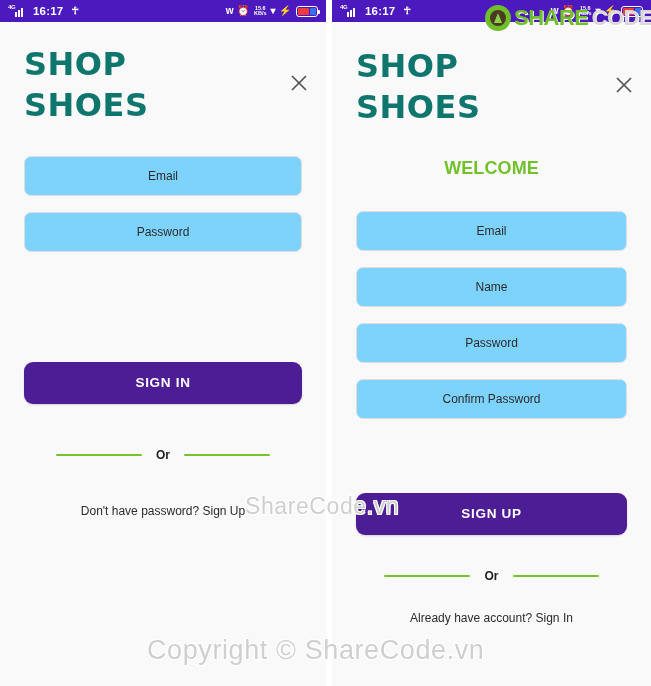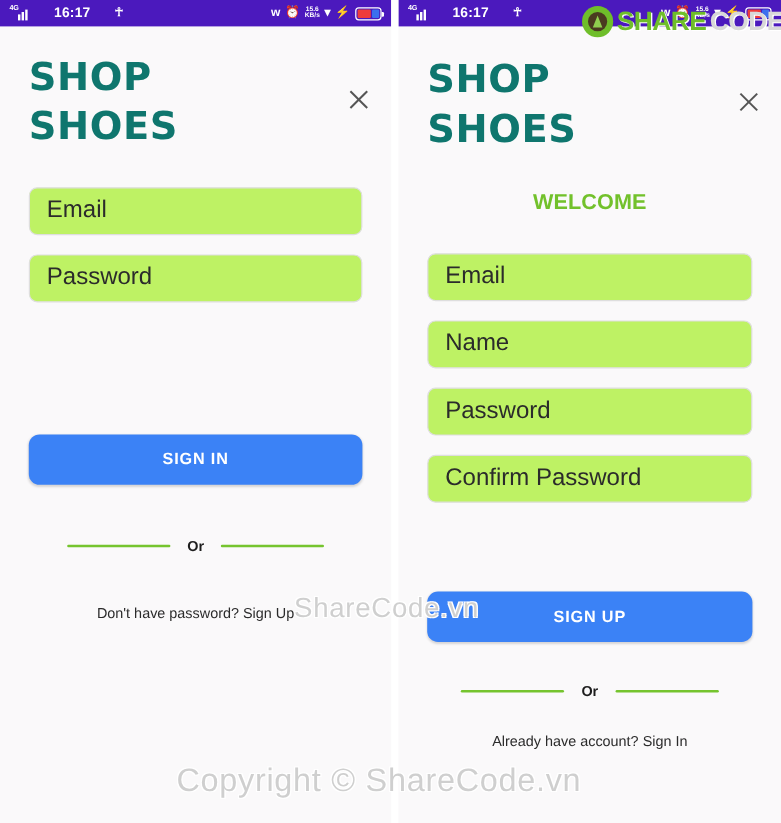--- a/index.html
+++ b/index.html
@@ -32,21 +32,21 @@
     position: relative;
     height: 22px;
     background: #4b19bd;
     color: #ffffff;
     display: flex;
     align-items: center;
     padding: 0 8px;
     font-size: 11px;
     font-weight: bold;
   }
-  .sb-left { display: flex; align-items: center; gap: 20px; }
+  .sb-left { display: flex; align-items: center; gap: 8px; }
   .sb-right { margin-left: auto; display: flex; align-items: center; gap: 4px; }
   .sig { position: relative; display: inline-block; width: 17px; height: 12px; }
   .sig .g {
     position: absolute; bottom: 0; width: 2px; background: #fff;
   }
   .sig .g:nth-child(1){ left: 4px;  height: 3px; }
   .sig .g:nth-child(2){ left: 7px;  height: 5px; }
   .sig .g:nth-child(3){ left: 10px; height: 7px; }
   .sig .g:nth-child(4){ left: 13px; height: 9px; }
   .sig .net { position: absolute; top: -1px; left: 0; font-size: 6px; font-weight: bold; letter-spacing: -0.3px;}
@@ -89,43 +89,44 @@
     color: #72c12b;
     font-weight: bold;
     font-size: 18px;
     letter-spacing: 0.1px;
   }
 
   .field {
     height: 40px;
     border: 1px solid #dedede;
     border-radius: 7px;
-    background: #bef264;
+    background: #7dd3fc;
     display: flex;
     align-items: center;
     padding: 0 14px;
-    font-size: 20px;
+    font-size: 12px;
     color: #2b2b2b;
     width: 100%;
     outline: none;
     font-family: "Liberation Sans", sans-serif;
+    text-align: center;
   }
   .field::placeholder { color: #2b2b2b; opacity: 1; }
 
   .forgot {
     text-align: right;
     font-size: 11.5px;
     color: #2b2b2b;
     cursor: pointer;
   }
 
   .cta {
     width: 100%;
     height: 42px;
-    background: #3b82f6;
+    background: #4c1d95;
     border: none;
     border-radius: 9px;
     color: #ffffff;
     font-weight: bold;
     font-size: 13.5px;
     letter-spacing: 0.7px;
     cursor: pointer;
     font-family: "Liberation Sans", sans-serif;
     box-shadow: 0 1px 2px rgba(0,0,0,0.15);
   }

